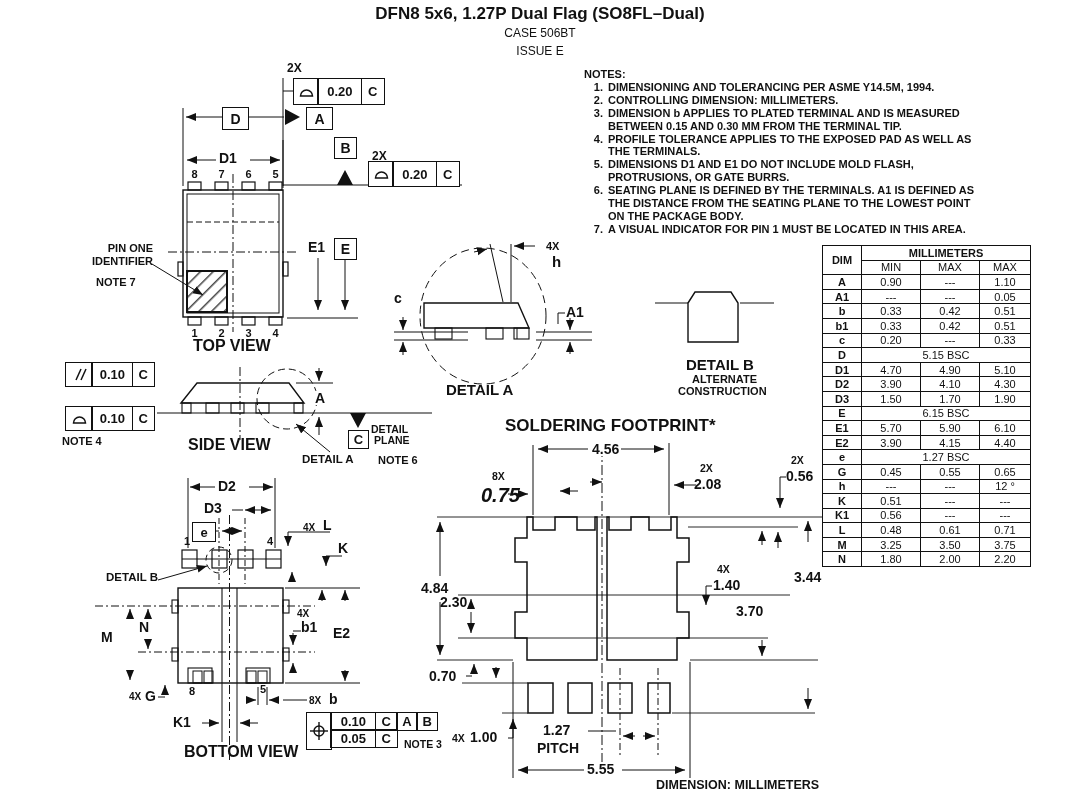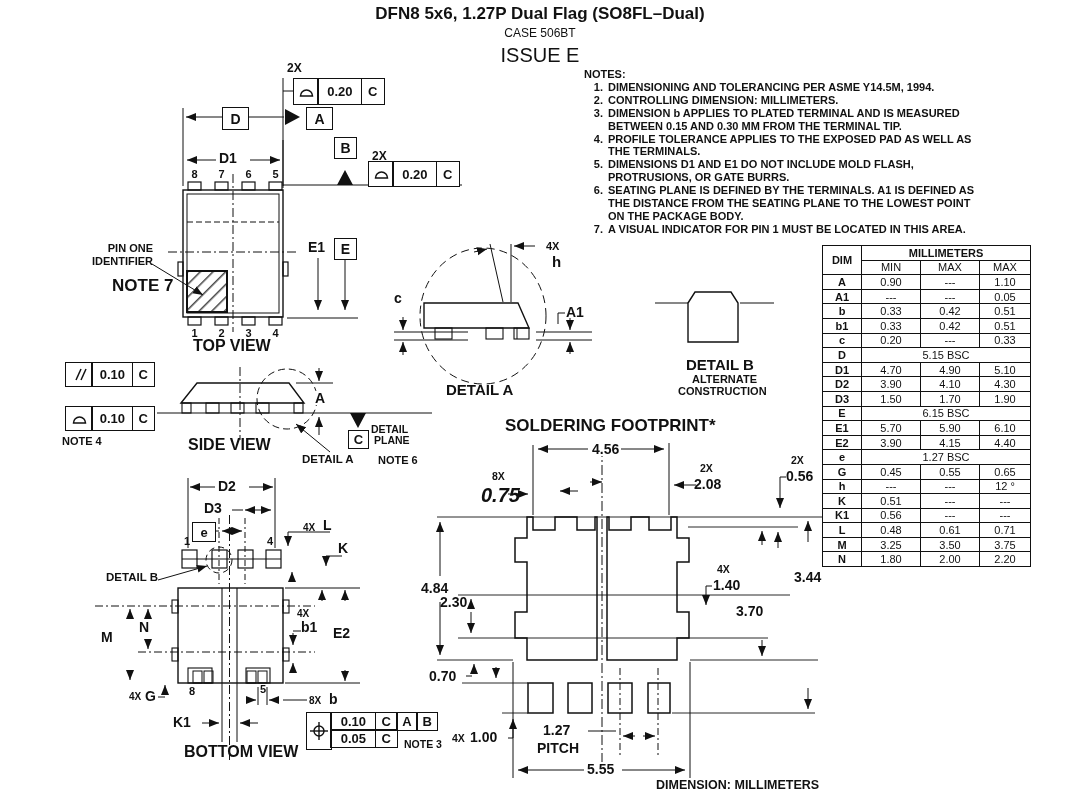--- a/index.html
+++ b/index.html
@@ -27,21 +27,21 @@
   #dimtable th{font-weight:bold;}
   .sym svg{display:block;}
 </style>
 </head>
 <body>
 
 <div id="page">
 
   <div class="hdr" style="top:4px;font-size:17px;">DFN8 5x6, 1.27P Dual Flag (SO8FL–Dual)</div>
   <div class="hdr2" style="top:26px;font-size:12px;">CASE 506BT</div>
-  <div class="hdr2" style="top:44px;font-size:20px;">ISSUE E</div>
+  <div class="hdr2" style="top:44px;font-size:12px;">ISSUE E</div>
 
   <svg class="lines" width="1080" height="803">
     <defs>
       <marker id="ar" markerUnits="userSpaceOnUse" markerWidth="11" markerHeight="9" refX="10" refY="4" orient="auto-start-reverse">
         <path d="M0,0 L10,4 L0,8 z" fill="#111"></path>
       </marker>
       <pattern id="hatch" patternUnits="userSpaceOnUse" width="9" height="9" patternTransform="rotate(45)">
         <rect width="9" height="9" fill="#fff"></rect>
         <line x1="0" y1="0" x2="0" y2="9" stroke="#444" stroke-width="3"></line>
       </pattern>
@@ -439,21 +439,21 @@
   <div class="lb ctr" style="left:188px;top:169px;width:13px;font-size:11px;">8</div>
   <div class="lb ctr" style="left:215px;top:169px;width:13px;font-size:11px;">7</div>
   <div class="lb ctr" style="left:242px;top:169px;width:13px;font-size:11px;">6</div>
   <div class="lb ctr" style="left:269px;top:169px;width:13px;font-size:11px;">5</div>
   <div class="lb ctr" style="left:188px;top:328px;width:13px;font-size:11px;">1</div>
   <div class="lb ctr" style="left:215px;top:328px;width:13px;font-size:11px;">2</div>
   <div class="lb ctr" style="left:242px;top:328px;width:13px;font-size:11px;">3</div>
   <div class="lb ctr" style="left:269px;top:328px;width:13px;font-size:11px;">4</div>
   <div class="lb" style="left:95px;top:243px;width:58px;text-align:right;font-size:11px;">PIN ONE</div>
   <div class="lb" style="left:84px;top:256px;width:69px;text-align:right;font-size:11px;">IDENTIFIER</div>
-  <div class="lb" style="left:112px;top:277px;font-size:17px;">NOTE 7</div>
+  <div class="lb" style="left:96px;top:277px;font-size:11px;">NOTE 7</div>
   <div class="lb" style="left:308px;top:240px;font-size:14px;">E1</div>
   <div class="dbox" style="left:334px;top:238px;width:21px;height:20px;font-size:14px;">E</div>
   <div class="lb" style="left:193px;top:338px;font-size:16px;">TOP VIEW</div>
 
   <div class="fcf" style="left:65px;top:362px;height:25px;font-size:13px;">
     <div class="cell sym" style="width:28px;">
         <svg width="16" height="13">
           <line x1="5" y1="12" x2="10" y2="1" stroke="#111" stroke-width="1.5"></line>
           <line x1="10" y1="12" x2="15" y2="1" stroke="#111" stroke-width="1.5"></line>
         </svg>

